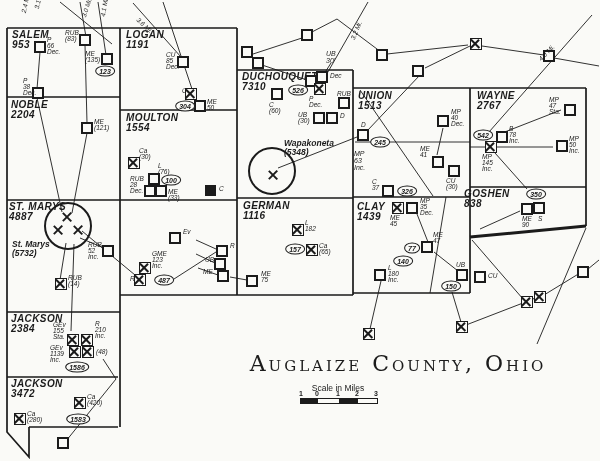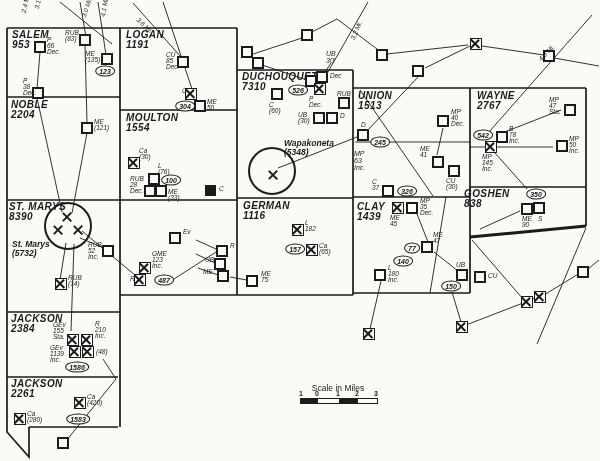--- a/index.html
+++ b/index.html
@@ -45,20 +45,21 @@
       <path d="M7 28 H237 M237 70 H353 M353 88 H586 M7 97 H120 M120 110 H237 M7 200 H237 M237 198 H353 M353 197 H470 M470 187 H586 M120 295 H353 M353 293 H470 M7 312 H120 M7 377 H118 M29 427 H118 M7 28 V432 L29 457 V427 M120 28 V427 M237 28 V295 M353 70 V295 M470 88 V293 M586 88 V226"></path>
     </g>
     <g stroke="#1b1b1b" stroke-width="3" fill="none">
       <path d="M470 237 L586 226"></path>
     </g>
     <g stroke="#1b1b1b" stroke-width="0.9" fill="none">
       <path d="M60 2 L112 44 M80 2 L86 37 M98 2 L106 55 M40 52 L37 89 M85 45 L87 123 M37 98 L62 212 M87 133 L72 213 M133 3 L181 57 M163 2 L192 89 M368 2 L317 91 M592 15 L489 132 M249 54 L257 61 M250 55 L305 37 M310 33 L337 19 M337 19 L381 52 M262 65 L313 82 M331 63 L324 74 M387 54 L468 45 M470 46 L425 68 M482 46 L544 55 M554 58 L599 66 M561 110 L497 135 M470 147 H553 M355 142 H470 M495 153 L527 189 M480 229 L520 211 M360 90 L433 196 M420 75 L367 131 M443 128 L437 155 M278 168 L357 137 M80 238 L104 248 M82 231 L135 275 M66 243 L60 280 M74 244 L71 331 M196 240 L216 249 M196 254 L215 263 M198 268 L218 275 M230 277 L247 280 M174 279 L216 252 M417 214 L428 242 M434 252 L458 271 M381 281 L370 329 M452 292 L461 322 M446 197 L430 293 M472 240 L523 299 M466 325 L523 303 M531 300 L537 297 M544 295 L580 273 M588 269 L599 260 M586 228 L537 344 M103 359 L116 379 M116 379 L66 441"></path>
     </g>
   </svg>
 
+  <div class="title">Auglaize County, Ohio</div>
   <div class="scale-label">Scale in Miles</div>
 
 <div class="twp" style="left: 12px; top: 30px;">
       <div>SALEM</div>
       <div>953</div>
     </div>
     <div class="twp" style="left: 126px; top: 30px;">
       <div>LOGAN</div>
       <div>1191</div>
     </div>
@@ -77,41 +78,41 @@
     <div class="twp" style="left: 358px; top: 91px;">
       <div>UNION</div>
       <div>1513</div>
     </div>
     <div class="twp" style="left: 477px; top: 91px;">
       <div>WAYNE</div>
       <div>2767</div>
     </div>
     <div class="twp" style="left: 9px; top: 202px;">
       <div>ST. MARYS</div>
-      <div>8390</div>
+      <div>4887</div>
     </div>
     <div class="twp" style="left: 243px; top: 201px;">
       <div>GERMAN</div>
       <div>1116</div>
     </div>
     <div class="twp" style="left: 357px; top: 202px;">
       <div>CLAY</div>
       <div>1439</div>
     </div>
     <div class="twp" style="left: 464px; top: 189px;">
       <div>GOSHEN</div>
       <div>838</div>
     </div>
     <div class="twp" style="left: 11px; top: 314px;">
       <div>JACKSON</div>
       <div>2384</div>
     </div>
     <div class="twp" style="left: 11px; top: 379px;">
       <div>JACKSON</div>
-      <div>2261</div>
+      <div>3472</div>
     </div>
     <div class="sym sq" style="left: 34px; top: 41px;"></div>
     <div class="slab" style="left: 47px; top: 37px;">P
 66
 Dec.</div>
     <div class="sym sq" style="left: 79px; top: 34px;"></div>
     <div class="slab" style="left: 65px; top: 30px;">RUB
 (83)</div>
     <div class="sym sq" style="left: 101px; top: 53px;"></div>
     <div class="slab" style="left: 85px; top: 51px;">ME

